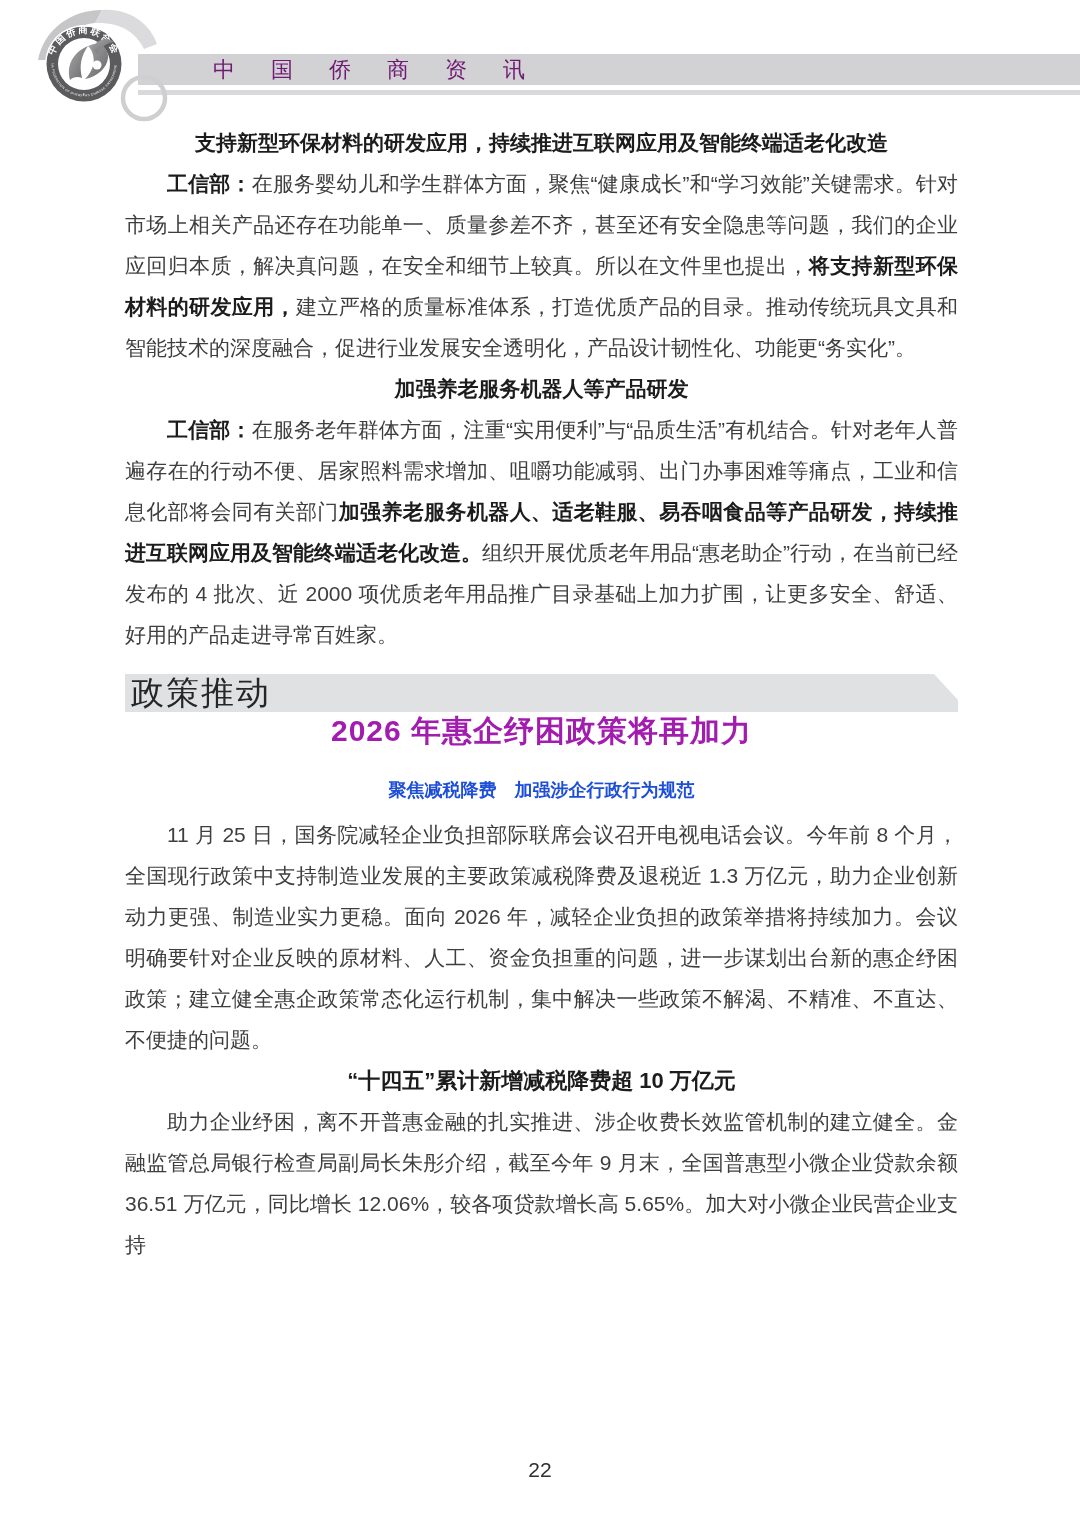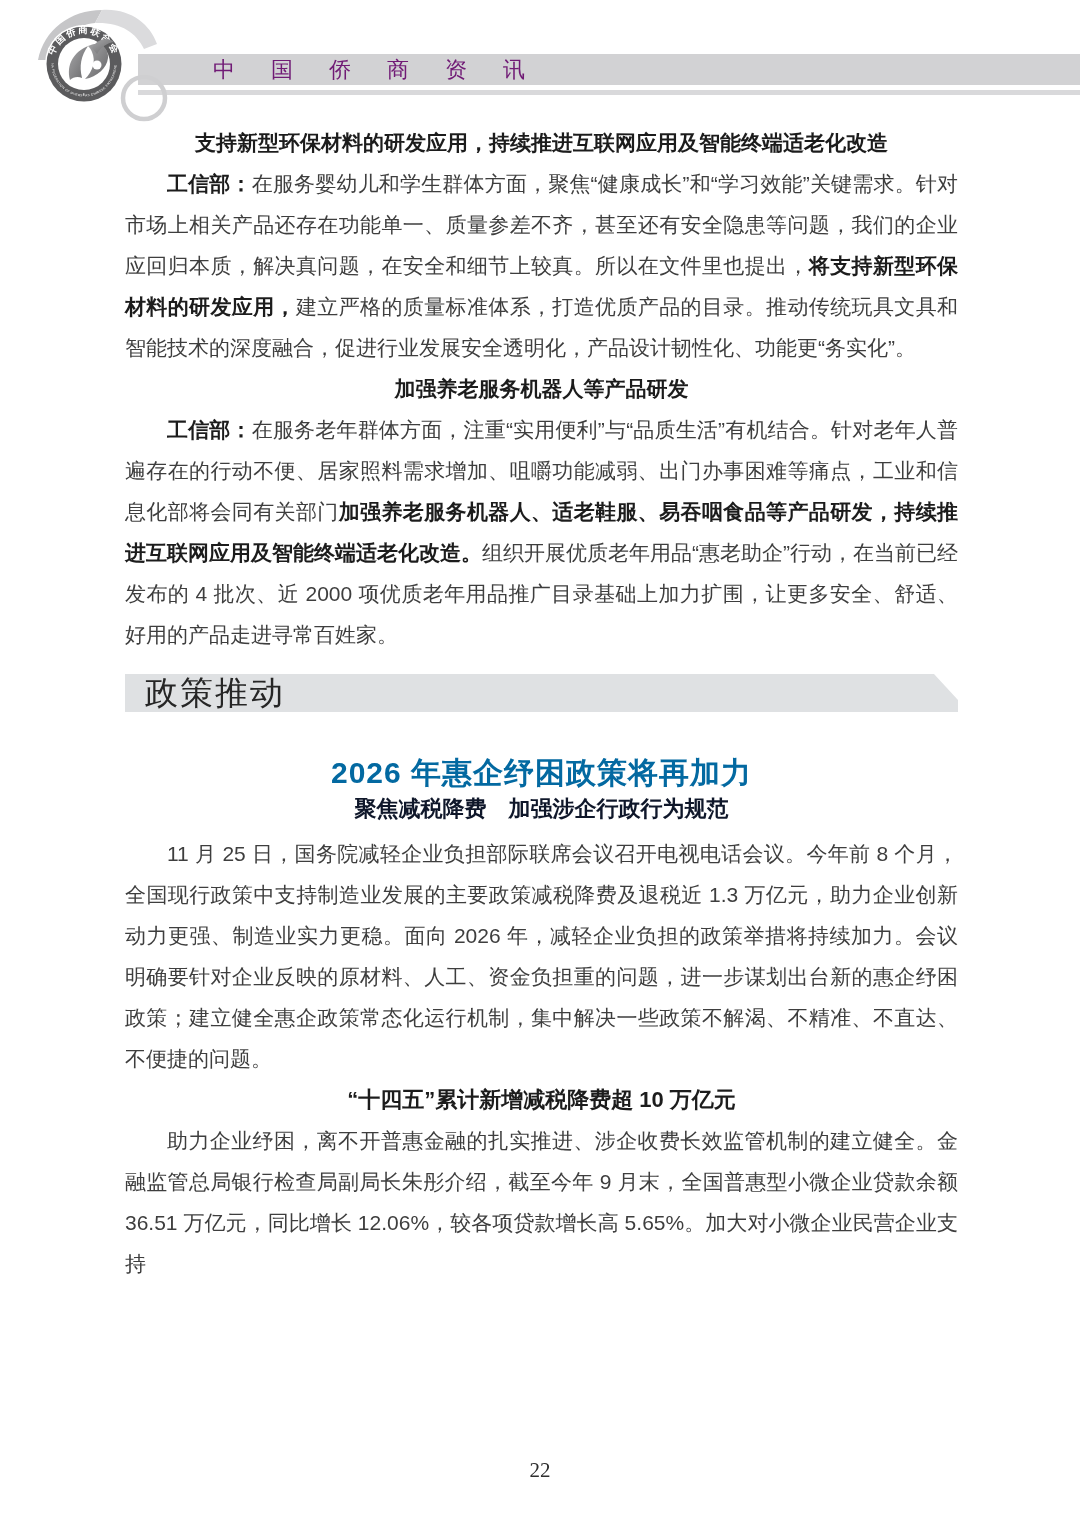--- a/index.html
+++ b/index.html
@@ -43,48 +43,48 @@
   }
   .source { float:right; font-weight:700; color:#1c1c1c; }
 
   
   .sec-banner {
     margin-top:19px;
     width:100%; height:38px;
     background:#dfe1e3;
     clip-path:polygon(0 0, calc(100% - 24px) 0, 100% 26px, 100% 100%, 0 100%);
     line-height:38px;
-    padding-left:20px;
+    padding-left:6px;
   }
   .sec-banner span {
     font-family:"Liberation Serif", serif;
     font-size:33px; color:#262626; letter-spacing:2px;
   }
 
   .big-title {
-    margin-top:42px;
     text-align:center; font-size:30px; font-weight:700;
-    color:#0369a1; line-height:38px; letter-spacing:1px;
+    color:#a21caf; line-height:38px; letter-spacing:1px;
     text-indent:0;
   }
   .sub-head {
-    text-align:center; font-size:22px; font-weight:700;
-    color:#0f172a; line-height:34px; text-indent:0;
+    margin-top:23px;
+    text-align:center; font-size:18px; font-weight:700;
+    color:#1d4ed8; line-height:34px; text-indent:0;
   }
   .sub-head2 {
     text-align:center; font-size:22px; font-weight:700;
     color:#1c1c1c; line-height:41px; text-indent:0;
   }
   .first-sec-para { margin-top:7px; }
 
   
   .page-num {
     position:absolute; left:0; right:0; top:1458px;
     text-align:center;
-    font-family:Liberation Serif, serif;
+    font-family:Liberation Sans, sans-serif;
     font-size:21px; color:#2e2e2e;
   }
 </style>
 </head>
 <body>
 
 <div class="page">
 
   <div class="hdr-band"></div>
   <div class="hdr-band-thin"></div>

